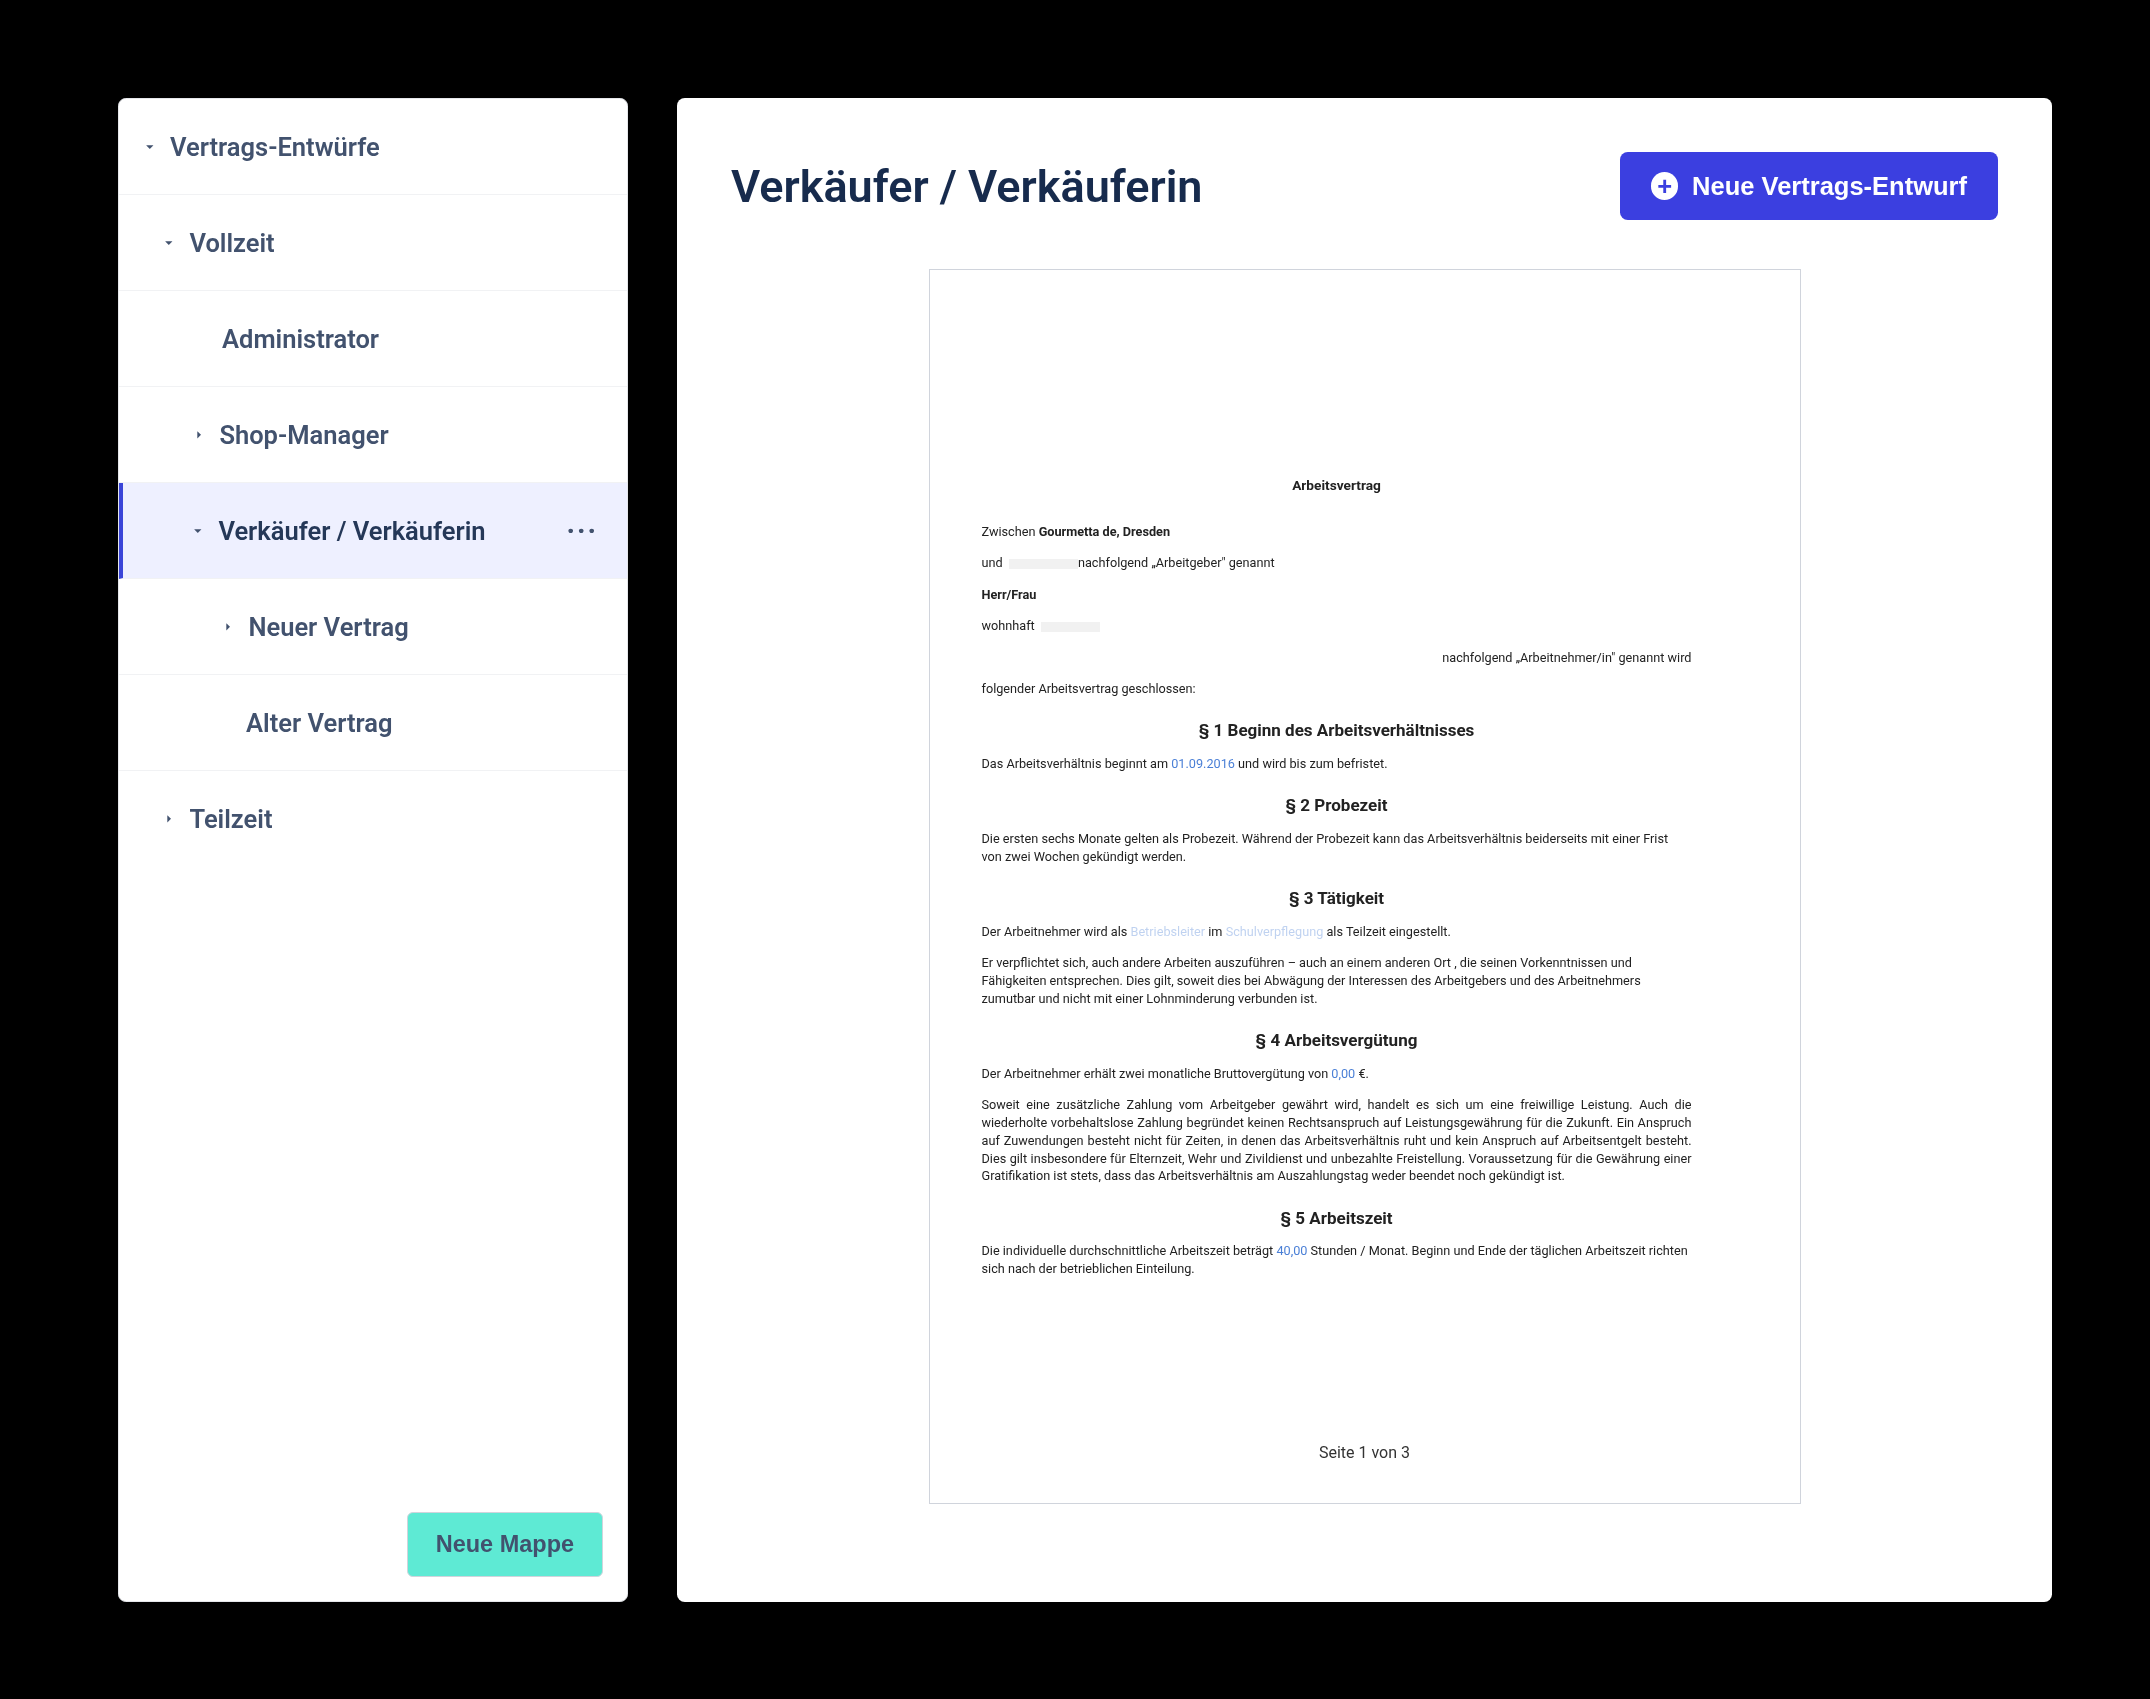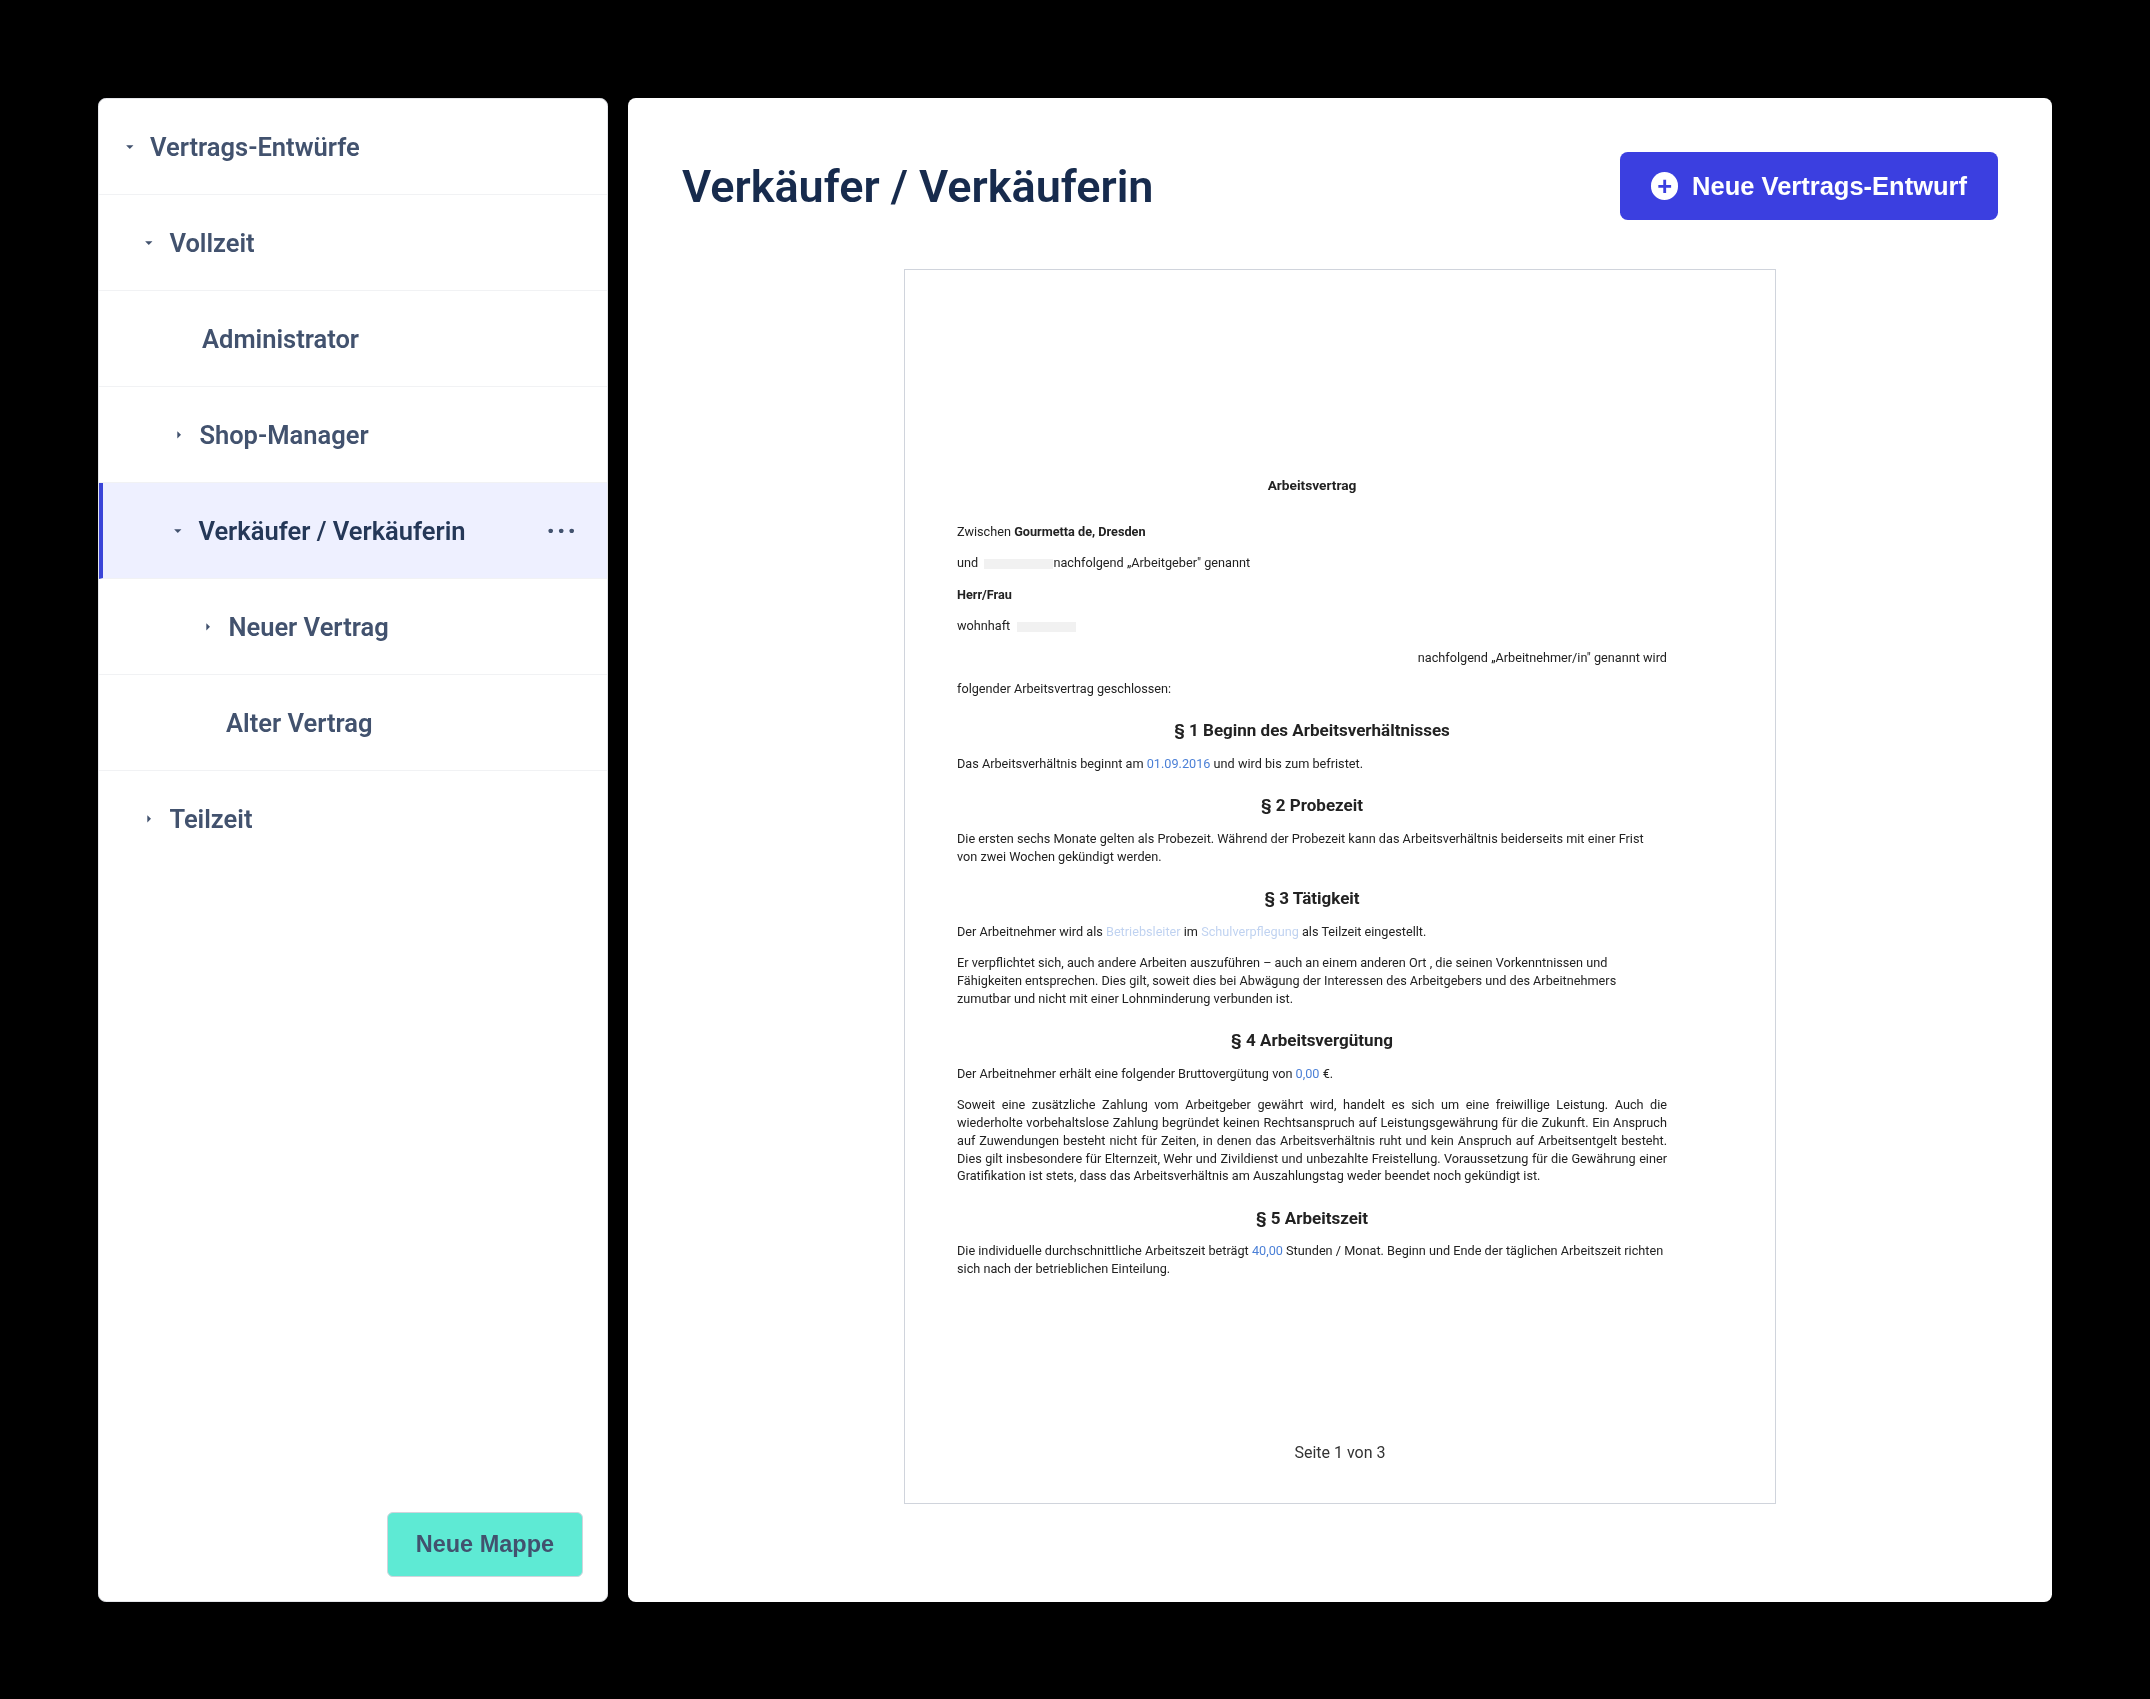--- a/index.html
+++ b/index.html
@@ -6,22 +6,23 @@
   body {
     font-family: -apple-system, BlinkMacSystemFont, "Segoe UI", Roboto, Helvetica, Arial, sans-serif;
     background: #000;
     width: 2150px;
     height: 1700px;
     overflow: hidden;
     padding: 98px 98px;
   }
   .app-wrap {
     display: flex;
-    gap: 20px;
+    gap: 49px;
     height: 100%;
+    margin-left: 20px;
   }
   .sidebar {
     width: 510px;
     background: #fff;
     border: 1px solid #e5e7eb;
     border-radius: 7.8px;
     display: flex;
     flex-direction: column;
     box-shadow: 0 2px 9.8px rgba(0,0,0,0.08);
   }
@@ -289,21 +290,21 @@
       <div class="doc-p">Die ersten  sechs Monate  gelten als Probezeit. Während der Probezeit kann das Arbeitsverhältnis beiderseits mit einer Frist von zwei Wochen gekündigt werden.</div>
 
       <div class="doc-sec">§ 3 Tätigkeit</div>
       <div class="doc-p">
         <span>Der Arbeitnehmer wird als </span><span class="ph-blue" style="opacity:.35">Betriebsleiter</span><span> im </span><span class="ph-blue" style="opacity:.35">Schulverpflegung</span><span>  als Teilzeit eingestellt.</span>
       </div>
       <div class="doc-p">Er verpflichtet sich, auch andere Arbeiten auszuführen – auch an einem anderen Ort , die seinen Vorkenntnissen und Fähigkeiten entsprechen. Dies gilt, soweit dies bei Abwägung der Interessen des Arbeitgebers und des Arbeitnehmers zumutbar und nicht mit einer Lohnminderung verbunden ist.</div>
 
       <div class="doc-sec">§ 4 Arbeitsvergütung</div>
       <div class="doc-p">
-        <span>Der Arbeitnehmer erhält eine folgender Bruttovergütung von </span><span class="ph-blue">0,00</span><span> €.</span>
+        <span>Der Arbeitnehmer erhält zwei monatliche Bruttovergütung von </span><span class="ph-blue">0,00</span><span> €.</span>
       </div>
       <div class="doc-p doc-justify">Soweit eine zusätzliche Zahlung vom Arbeitgeber gewährt wird, handelt es sich um eine freiwillige Leistung. Auch die wiederholte vorbehaltslose Zahlung begründet keinen Rechtsanspruch auf Leistungsgewährung für die Zukunft. Ein Anspruch auf Zuwendungen besteht nicht für Zeiten, in denen das Arbeitsverhältnis ruht und kein Anspruch auf Arbeitsentgelt besteht. Dies gilt insbesondere für Elternzeit, Wehr und Zivildienst und unbezahlte Freistellung. Voraussetzung für die Gewährung einer Gratifikation ist stets, dass das Arbeitsverhältnis am Auszahlungstag weder beendet noch gekündigt ist.</div>
 
       <div class="doc-sec">§ 5 Arbeitszeit</div>
       <div class="doc-p">
         <span>Die individuelle durchschnittliche Arbeitszeit beträgt   </span><span class="ph-blue">40,00</span><span>  Stunden / Monat. Beginn und Ende der täglichen Arbeitszeit richten sich nach der betrieblichen Einteilung.</span>
       </div>
 
       <div class="doc-pagenum">Seite 1 von 3</div>
     </div>

